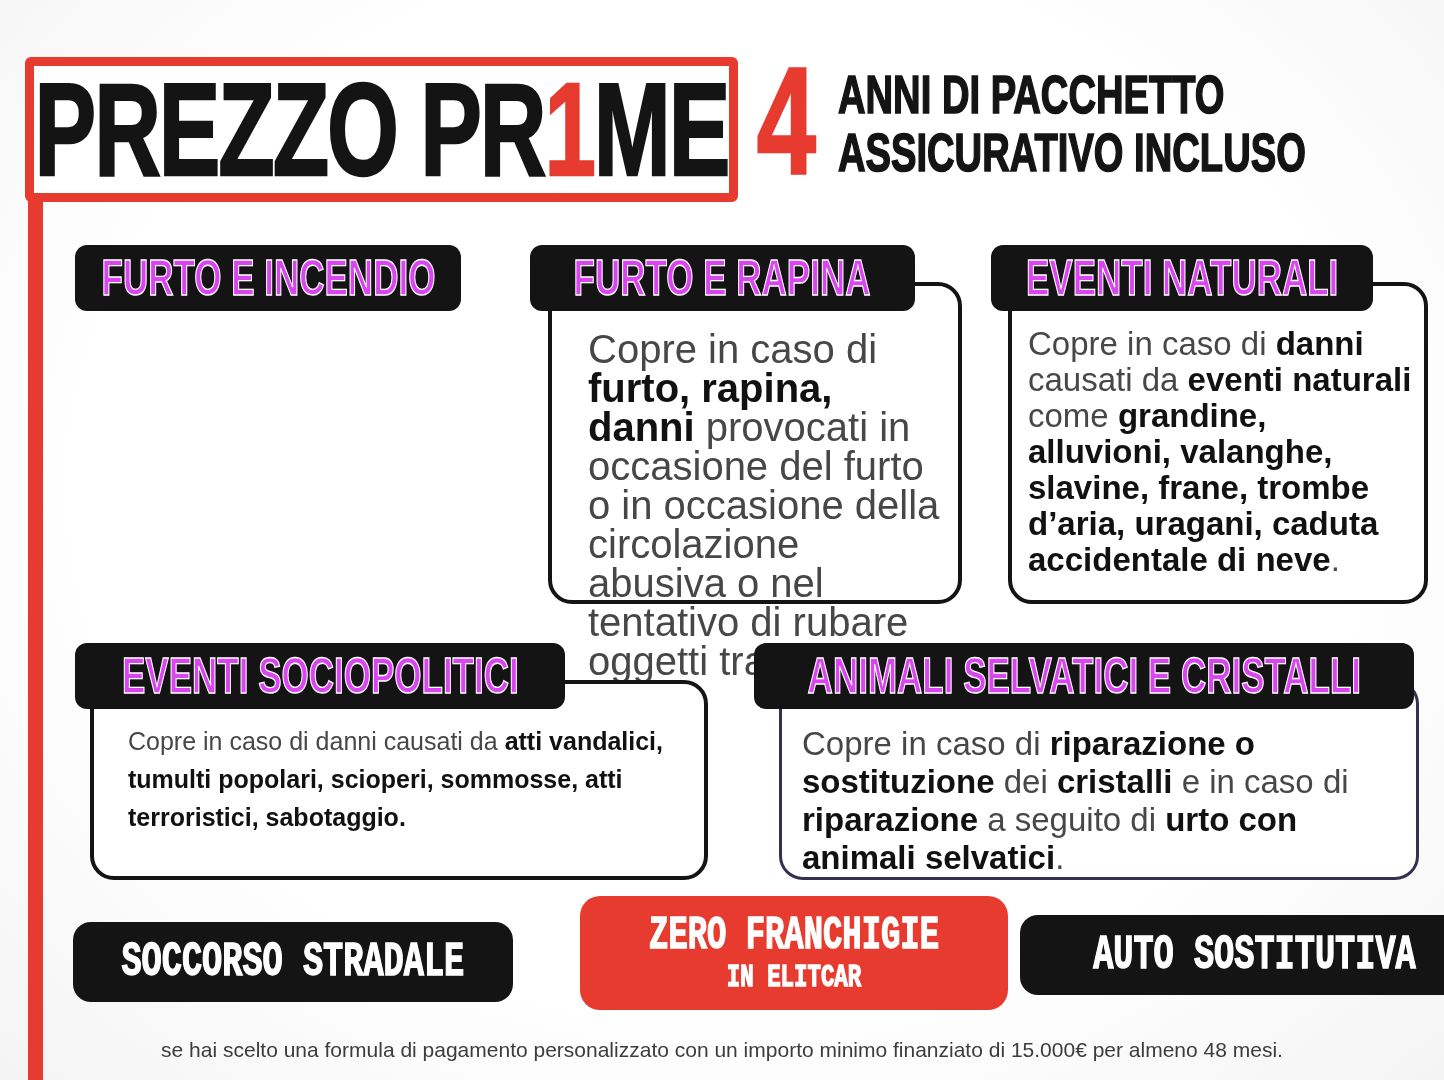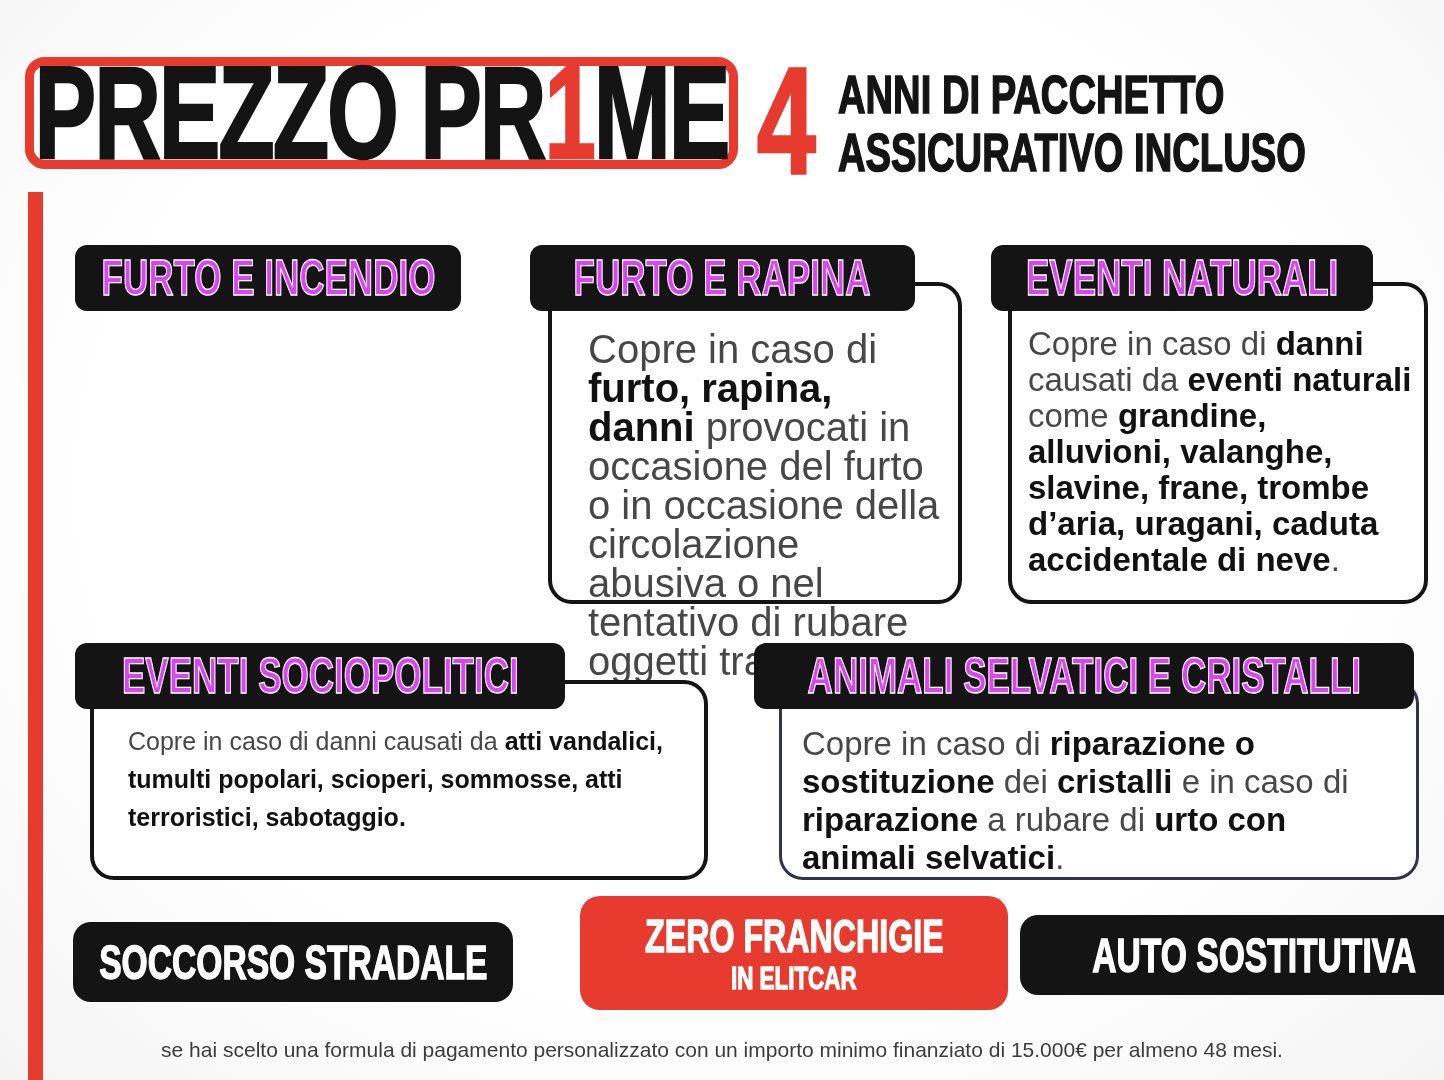--- a/index.html
+++ b/index.html
@@ -7,22 +7,22 @@
     position:relative;width:1444px;height:1080px;margin:0 auto;overflow:hidden;
     background:#ffffff;
     background-image:radial-gradient(ellipse at 50% 45%, #ffffff 62%, #f4f4f4 100%);
     font-family:"Liberation Sans", sans-serif;
   }
   .cond{display:inline-block;transform:scaleX(0.70);transform-origin:center;white-space:nowrap;}
   .cond-l{display:inline-block;transform:scaleX(0.72);transform-origin:left center;white-space:nowrap;}
 
   
   .title-box{
-    position:absolute;left:25px;top:57px;width:713px;height:112px;box-sizing:border-box;
-    border:9px solid var(--red);border-radius:20px;background:#fff;z-index:2;
+    position:absolute;left:25px;top:57px;width:713px;height:145px;box-sizing:border-box;
+    border:9px solid var(--red);border-radius:6px;background:#fff;z-index:2;
     display:flex;align-items:center;justify-content:center;
   }
   .title-text{
     font-size:132px;font-weight:900;color:#141414;letter-spacing:-3px;line-height:1;
     -webkit-text-stroke:2.4px currentColor;
   }
   .title-text .accent{color:var(--red);-webkit-text-stroke:2.4px var(--red);}
   .red-tail{position:absolute;left:28px;top:192px;width:15px;height:888px;background:var(--red);z-index:0;}
   .big-four{
     position:absolute;left:744px;top:44px;color:var(--red);font-weight:900;
@@ -61,21 +61,21 @@
   .text-1{padding:40px 16px 0 18px;font-size:30px;line-height:34px;}
   .text-2{padding:44px 14px 0 36px;font-size:40px;line-height:39px;}
   .text-3{padding:40px 9px 0 16px;font-size:33px;line-height:36px;}
   .text-4{padding:38px 20px 0 34px;font-size:25px;line-height:38px;}
   .text-5{padding:42px 20px 0 20px;font-size:33px;line-height:38px;}
 
   
   .badge{
     position:absolute;box-sizing:border-box;background:#141414;border-radius:18px;color:#fff;
     display:flex;align-items:center;justify-content:center;font-weight:900;font-size:48px;
-    -webkit-text-stroke:1.4px #ffffff;z-index:2;
+    -webkit-text-stroke:1.4px #ffffff;z-index:2;font-family:Liberation Mono, monospace;
   }
   .badge-road{left:73px;top:922px;width:440px;height:80px;}
   .badge-car{left:1020px;top:915px;width:468px;height:80px;}
   .badge-zero{
     left:580px;top:896px;width:428px;height:114px;background:var(--red);border-radius:20px;
     flex-direction:column;gap:0;
   }
   .badge-zero .l1{font-size:46px;line-height:50px;}
   .badge-zero .l2{font-size:32px;line-height:34px;}
 
@@ -125,21 +125,21 @@
     <span class="cond">EVENTI SOCIOPOLITICI</span>
   </div>
   <div class="cardbox box-4">
     <div class="cardtext text-4"><span>Copre in caso di danni causati da </span><span class="seg-b">atti vandalici, tumulti popolari, scioperi, sommosse, atti terroristici, sabotaggio.</span></div>
   </div>
 
   <div class="pill pill-5">
     <span class="cond">ANIMALI SELVATICI E CRISTALLI</span>
   </div>
   <div class="cardbox box-5">
-    <div class="cardtext text-5"><span>Copre in caso di </span><span class="seg-b">riparazione o sostituzione</span><span> dei </span><span class="seg-b">cristalli</span><span> e in caso di </span><span class="seg-b">riparazione</span><span> a rubare di </span><span class="seg-b">urto con animali selvatici</span><span>.</span></div>
+    <div class="cardtext text-5"><span>Copre in caso di </span><span class="seg-b">riparazione o sostituzione</span><span> dei </span><span class="seg-b">cristalli</span><span> e in caso di </span><span class="seg-b">riparazione</span><span> a seguito di </span><span class="seg-b">urto con animali selvatici</span><span>.</span></div>
   </div>
 
   <div class="badge badge-road">
     <span class="cond">SOCCORSO STRADALE</span>
   </div>
   <div class="badge badge-zero">
     <span class="l1 cond">ZERO FRANCHIGIE</span>
     <span class="l2 cond">IN ELITCAR</span>
   </div>
   <div class="badge badge-car">

